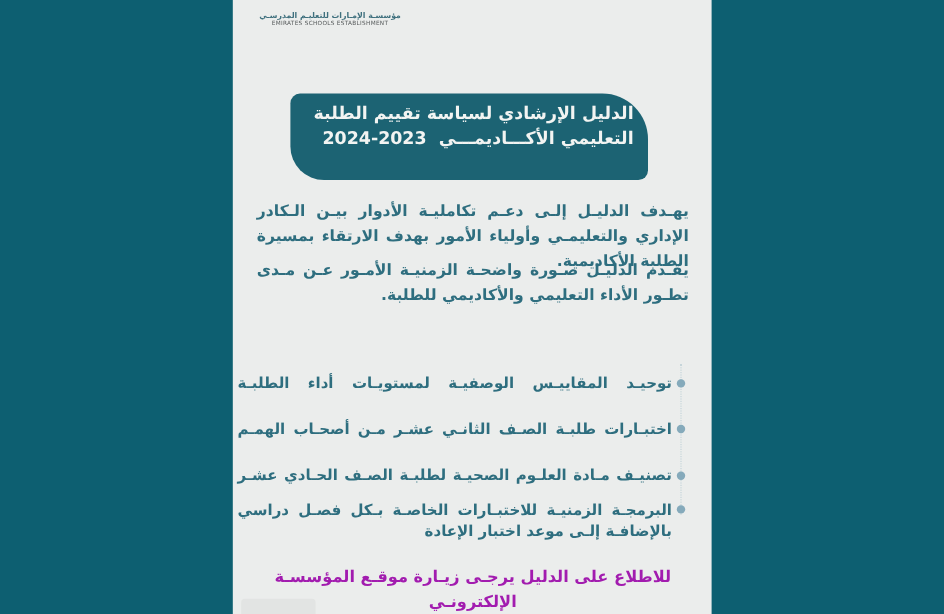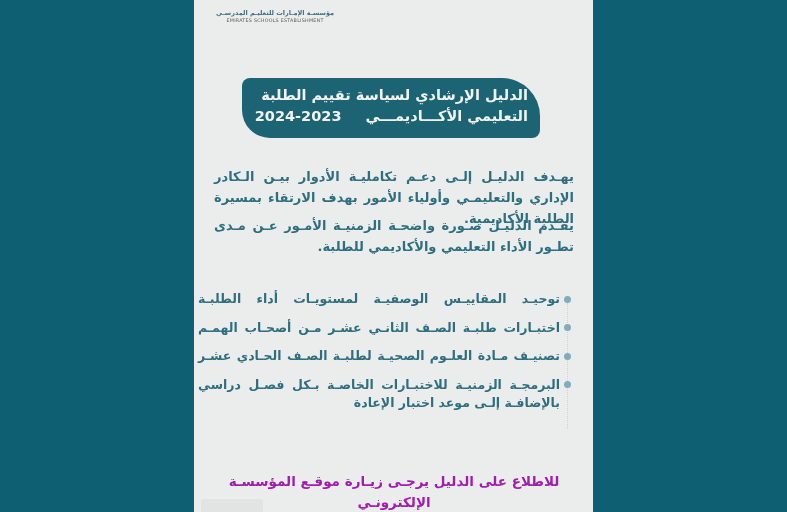--- a/index.html
+++ b/index.html
@@ -22,29 +22,29 @@
   }
   .logo-ar {
     font-size: 6.5px; font-weight: bold; color: #3f707e; direction: rtl; text-align: right;
   }
   .logo-en {
     font-size: 4.8px; letter-spacing: 0.25px; color: #55595a; margin-top: 1px;
   }
   
   .title-box {
     position: absolute; left: 48px; top: 78px;
-    width: 298px; height: 60px; box-sizing: border-box;
+    width: 298px; height: 72px; box-sizing: border-box;
     background: #1c6373;
     border-radius: 8px 38px 8px 28px;
     padding: 7px 12px 0 12px;
     direction: rtl; text-align: right;
     color: #f2f4f2; font-weight: bold;
     font-size: 14.5px; line-height: 21px;
   }
-  .title-line2 .years { margin-right: 19px; display: inline-block; }
+  .title-line2 .years { margin-right: 5px; display: inline-block; }
   
   .para {
     position: absolute; left: 4px; right: 3px;
     direction: rtl; text-align: justify;
     color: #2e6e7f; font-weight: bold;
     font-size: 13px; line-height: 21px;
     margin: 16px;
   }
   .p1 { top: 150px; }
   .p2 { top: 199px; }
@@ -59,21 +59,21 @@
     width: 0; height: 126px;
     border-right: 1.5px dotted #c6d5da;
   }
   .bullet {
     position: relative;
     direction: rtl; text-align: justify;
     padding-right: 30px; margin-bottom: 10px;
     color: #2e6e7f; font-weight: bold;
     font-size: 12.5px; line-height: 18.5px;
   }
-  .bullet.single { text-align-last: justify; }
+  .bullet.single { text-align-last: justify; margin-top: 20px; }
   .dot {
     position: absolute; right: 19px; top: 5.5px;
     width: 7px; height: 7px; border-radius: 50%;
     background: #85aabb;
   }
   
   .footer {
     position: absolute; left: 4px; right: 3px; top: 471px;
     direction: rtl; text-align: center;
     color: #a21caf; font-weight: bold;

